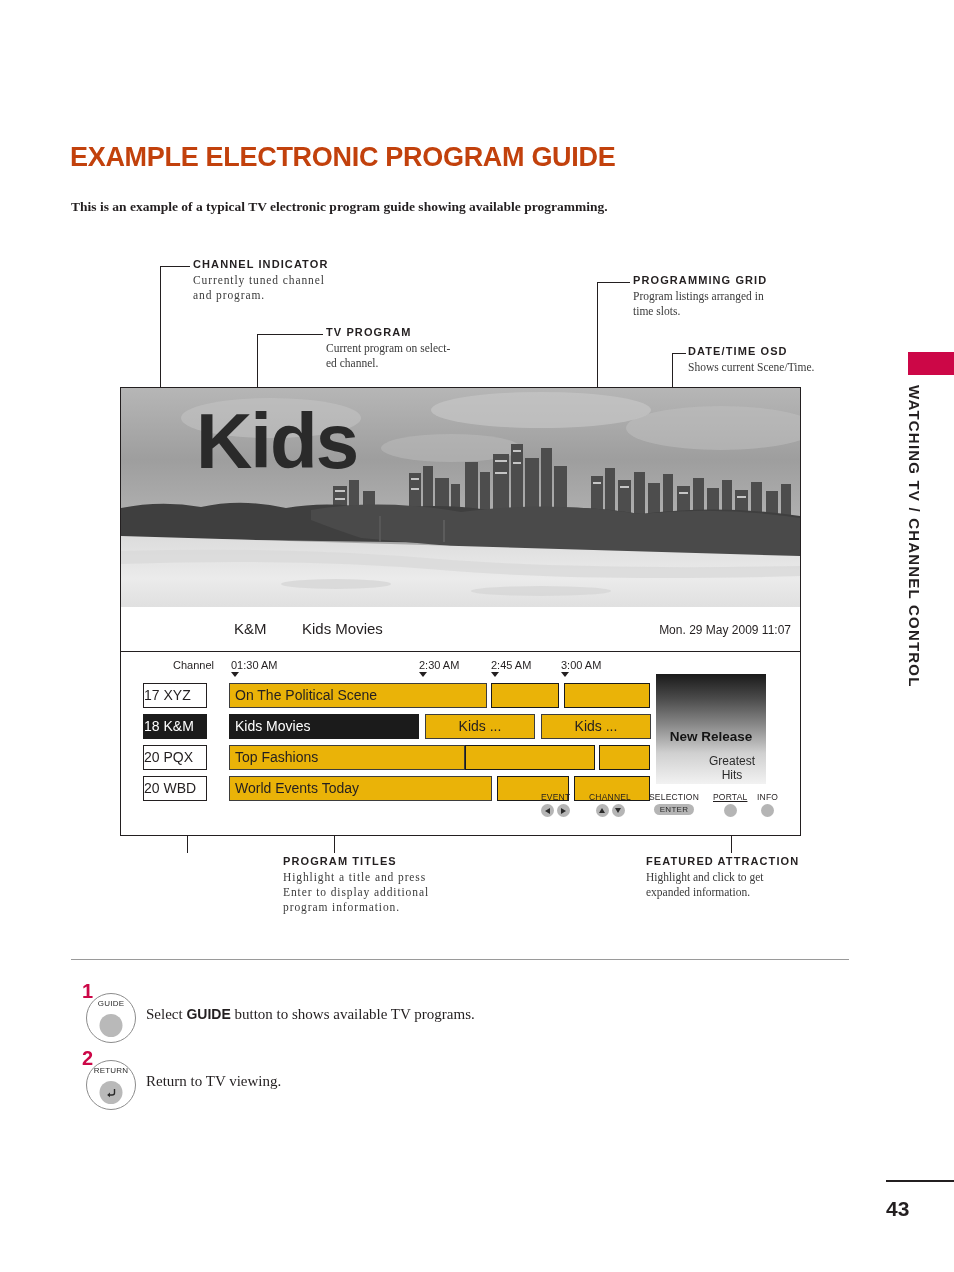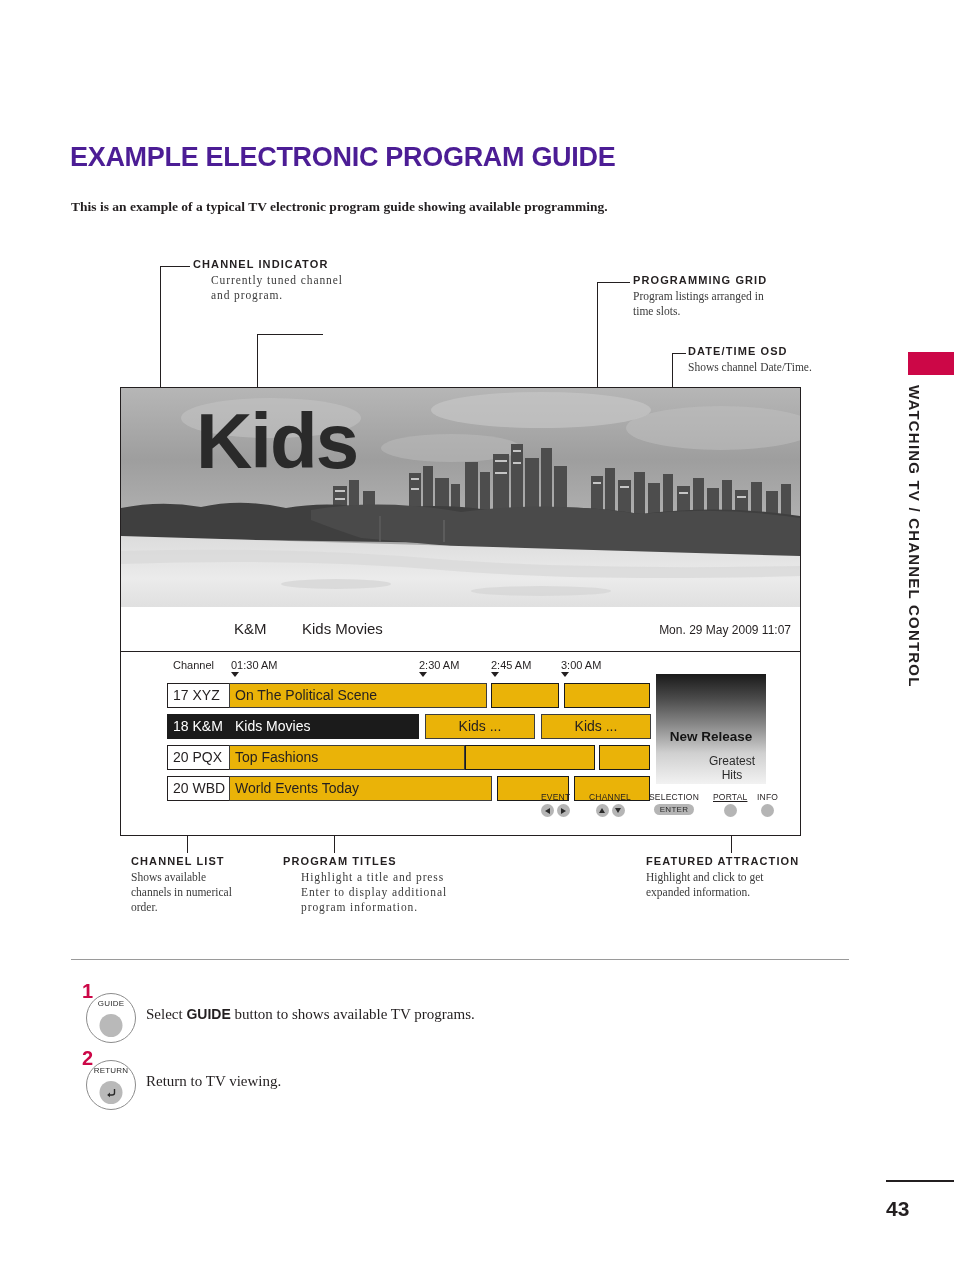--- a/index.html
+++ b/index.html
@@ -7,21 +7,21 @@
     width:954px;height:1272px;position:relative;background:#ffffff;
     font-family:"Liberation Sans", sans-serif;color:#231f20;overflow:hidden;
   }
   .page{position:absolute;inset:0;}
 
   
   #pageTitle{
     position:absolute;left:70px;top:142px;width:700px;
     font-family:"Liberation Sans", sans-serif;
     font-size:27px;font-weight:bold;letter-spacing:-0.3px;
-    color:#4c1d95;
+    color:#c2410c;
   }
   #introText{
     position:absolute;left:71px;top:199px;width:760px;
     font-size:13.5px;font-weight:bold;color:#231f20;
     font-family:"Liberation Serif", serif;
   }
 
   
   #chapterBar{
     position:absolute;left:908px;top:352px;width:46px;height:23px;
@@ -48,21 +48,21 @@
   
   .callout{position:absolute;}
   .callout .ttl{
     font-size:11px;font-weight:bold;letter-spacing:1.1px;color:#231f20;
     margin:0 0 3px 0;white-space:nowrap;
   }
   .callout .dsc{
     font-size:11.5px;color:#3a3a3a;line-height:15px;
     font-family:"Liberation Serif", serif;
   }
-  .callout .dsc.tracked{letter-spacing:0.9px;margin-left:18px;}
+  .callout .dsc.tracked{letter-spacing:0.9px;}
 
   #cChannelIndicator{left:193px;top:258px;width:230px;}
   #cTvProgram{left:326px;top:326px;width:215px;}
   #cProgGrid{left:633px;top:274px;width:215px;}
   #cDateTime{left:688px;top:345px;width:230px;}
   #cChannelList{left:131px;top:855px;width:150px;}
   #cProgramTitles{left:283px;top:855px;width:230px;}
   #cFeatured{left:646px;top:855px;width:230px;}
 
   
@@ -93,23 +93,23 @@
 
   
   #grid{position:absolute;left:0;top:264px;width:679px;height:183px;}
   #gridHeadChannel{position:absolute;left:52px;top:7px;font-size:11px;color:#231f20;}
   .tslot{position:absolute;top:7px;font-size:11px;color:#231f20;white-space:nowrap;}
   .tmark{position:absolute;top:20px;width:0;height:0;
          border-left:4px solid transparent;border-right:4px solid transparent;
          border-top:5px solid #231f20;}
 
   .chBox{
-    position:absolute;left:46px;width:64px;height:25px;
+    position:absolute;left:22px;width:64px;height:25px;
     border:1.5px solid #231f20;box-sizing:border-box;
-    font-size:14px;line-height:22px;padding-left:5px;color:#231f20;background:#fff;
+    font-size:14px;line-height:22px;color:#231f20;background:#fff;
   }
   .chBox.sel{background:#1b1b1b;color:#ffffff;border-color:#1b1b1b;}
 
   .prog{
     position:absolute;height:25px;box-sizing:border-box;
     border:1.5px solid #3d3d3d;background:#eab308;color:#231f20;
     font-size:14px;line-height:22px;padding-left:5px;white-space:nowrap;overflow:hidden;
   }
   .prog.sel{background:#1b1b1b;color:#fff;border-color:#1b1b1b;}
   .prog.ctr{text-align:center;padding-left:0;}
@@ -204,44 +204,43 @@
   <div class="ld" style="left:731px;top:785px;width:1px;height:68px;"></div>
 
   <div class="callout" id="cChannelIndicator">
     <div class="ttl">CHANNEL INDICATOR</div>
     <div class="dsc tracked">
       <span>Currently tuned channel</span><br>
       <span>and program.</span>
     </div>
   </div>
 
+  <div class="callout" id="cTvProgram">
+    <div class="ttl">TV PROGRAM</div>
+    <div class="dsc">
+      <span>Current program on select-</span><br>
+      <span>ed channel.</span>
+    </div>
+  </div>
 
   <div class="callout" id="cProgGrid">
     <div class="ttl">PROGRAMMING GRID</div>
     <div class="dsc">
       <span>Program listings arranged in</span><br>
       <span>time slots.</span>
     </div>
   </div>
 
   <div class="callout" id="cDateTime">
     <div class="ttl">DATE/TIME OSD</div>
     <div class="dsc">
-      <span>Shows channel Date/Time.</span>
-    </div>
-  </div>
-
-  <div class="callout" id="cChannelList">
-    <div class="ttl">CHANNEL LIST</div>
-    <div class="dsc">
-      <span>Shows available</span><br>
-      <span>channels in numerical</span><br>
-      <span>order.</span>
-    </div>
-  </div>
+      <span>Shows current Scene/Time.</span>
+    </div>
+  </div>
+
 
   <div class="callout" id="cProgramTitles">
     <div class="ttl">PROGRAM TITLES</div>
     <div class="dsc tracked">
       <span>Highlight a title and press</span><br>
       <span>Enter to display additional</span><br>
       <span>program information.</span>
     </div>
   </div>
 

